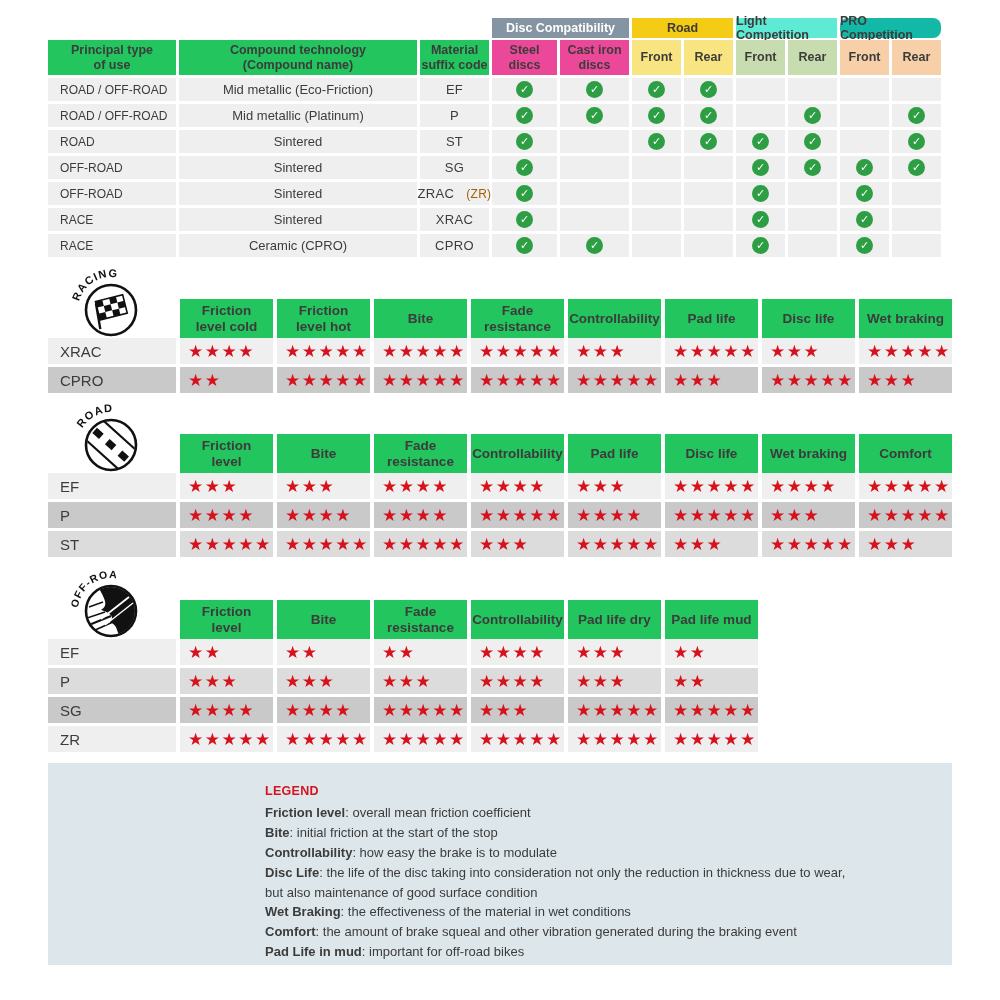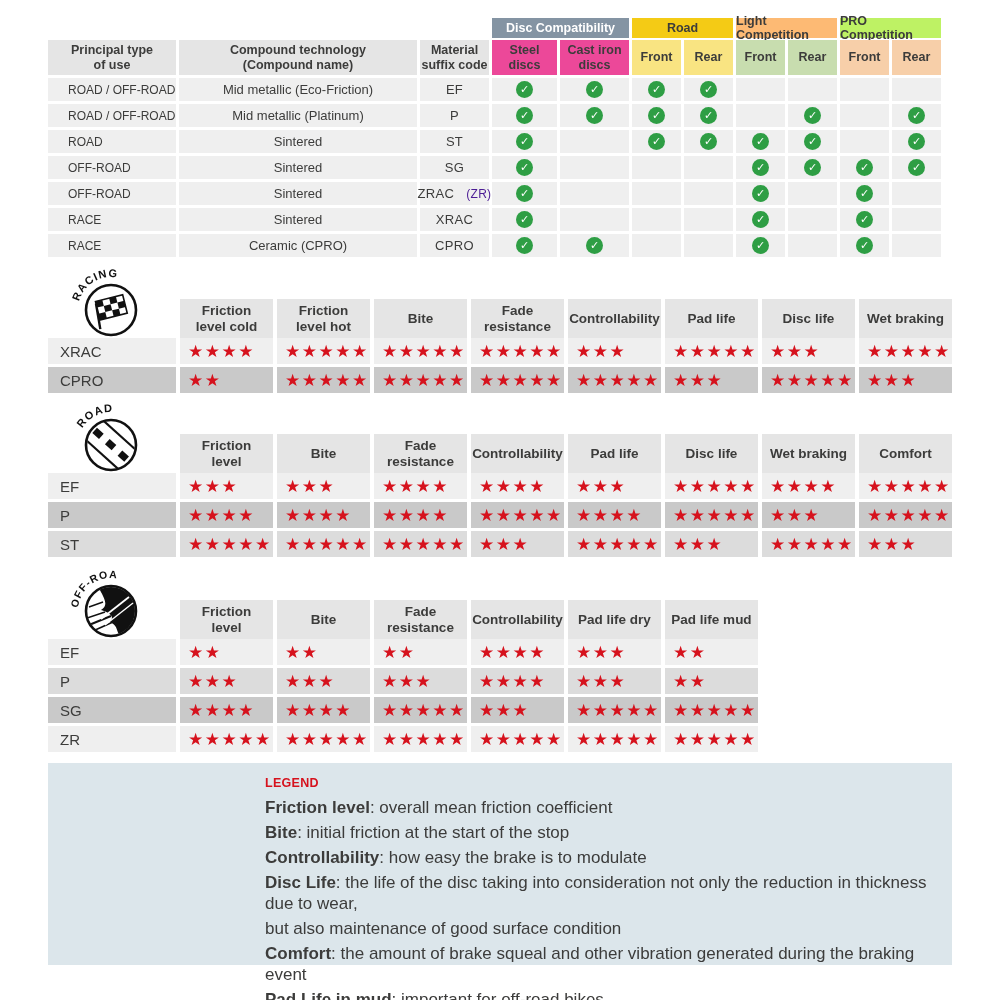--- a/index.html
+++ b/index.html
@@ -7,35 +7,35 @@
         font-family:"Liberation Sans","DejaVu Sans",sans-serif;color:#3c3c3b;overflow:hidden;}
   .content{padding:18px 48px 0 48px;}
 
   
   .cgrid{display:grid;grid-template-columns:128px 238px 69px 65px 69px 49px 49px 49px 49px 49px 49px;column-gap:3px;}
   .grow{margin-bottom:2px;}
   .ghdr{height:20px;display:flex;align-items:center;justify-content:center;
         font-size:12.5px;font-weight:bold;}
   .g-disc{grid-column:4 / span 2;background:#8494a3;color:#fff;}
   .g-road{grid-column:6 / span 2;background:#f4cb15;}
-  .g-lc{grid-column:8 / span 2;background:#fdba74;}
-  .g-pro{grid-column:10 / span 2;background:#bef264;}
+  .g-lc{grid-column:8 / span 2;background:#5eead4;}
+  .g-pro{grid-column:10 / span 2;background:#14b8a6;border-radius:8px;}
   .chrow{margin-bottom:3px;}
   .hcell{min-height:35px;display:flex;align-items:center;justify-content:center;text-align:center;
-         font-size:12.5px;font-weight:bold;line-height:1.18;white-space:pre-line;background:#e5e5e5;}
+         font-size:12.5px;font-weight:bold;line-height:1.18;white-space:pre-line;background:#22c55e;}
   .h-steel{background:#ec4899;}
   .h-road{background:#f9e482;}
   .h-lc{background:#c8ddaf;}
   .h-pro{background:#f7cfa9;}
   .crow{margin-bottom:3px;}
   .cell{height:23px;background:#efefef;display:flex;align-items:center;justify-content:center;}
-  .cell.use{justify-content:flex-start;padding-left:20px;font-size:12px;font-weight:500;}
+  .cell.use{justify-content:flex-start;padding-left:12px;font-size:12px;font-weight:500;}
   .cell.compound{font-size:13px;font-weight:500;}
   .cell.code{font-size:13px;font-weight:500;letter-spacing:.3px;}
-  .suffix{color:#4c1d95;font-weight:400;font-size:12px;margin-left:12px;}
+  .suffix{color:#a16207;font-weight:400;font-size:12px;margin-left:12px;}
   .check{width:17px;height:17px;border-radius:50%;background:#2e9e44;color:#fff;
          display:flex;align-items:center;justify-content:center;font-size:11px;font-weight:bold;line-height:1;}
 
   
   .rsec{position:relative;}
   .rsec.racing{margin-top:42px;}
   .rsec.road{margin-top:41px;}
   .rsec.offroad{margin-top:43px;}
   .sec-icon{position:absolute;left:27px;top:-31px;width:72px;height:72px;overflow:visible;}
   .rgrid8{display:grid;grid-template-columns:128px repeat(8,93px);column-gap:4px;}
@@ -46,23 +46,23 @@
   .rrow{margin-bottom:3px;}
   .lbl{height:26px;display:flex;align-items:center;padding-left:12px;font-size:15px;font-weight:500;}
   .scell{height:26px;display:flex;align-items:center;padding-left:8px;
          font-family:"DejaVu Sans",sans-serif;font-size:17px;letter-spacing:1.5px;color:#d6121d;}
   .sh-light{background:#efefef;}
   .sh-mid{background:#dcdcdc;}
   .sh-dark{background:#c9c9c9;}
 
   
   .legend{margin-top:11px;width:904px;height:202px;background:#dce6eb;box-sizing:border-box;
-          padding:13px 20px 0 217px;}
+          padding:21px 20px 0 217px;}
   .legend-title{color:#d6121d;font-weight:bold;font-size:12.5px;margin-bottom:7px;letter-spacing:.3px;}
-  .legend-line{font-size:17px;line-height:1.26;margin-bottom:3.5px;}
+  .legend-line{font-size:13px;line-height:1.26;margin-bottom:3.5px;}
   .legend-line .term{font-weight:bold;}
 
   
   .ic-stroke{fill:none;stroke:#111;stroke-width:2.6;}
   .ic-arc-text{font-size:11px;font-weight:bold;letter-spacing:1.1px;fill:#111;
                font-family:"Liberation Sans",sans-serif;}
 </style>
 </head>
 <body>
 
@@ -453,19 +453,20 @@
     </section>
 
     <section class="legend">
       <div class="legend-title">LEGEND</div>
       <div id="legend-entries">
           <div class="legend-line"><span class="term">Friction level</span><span>: overall mean friction coefficient</span></div>
           <div class="legend-line"><span class="term">Bite</span><span>: initial friction at the start of the stop</span></div>
           <div class="legend-line"><span class="term">Controllability</span><span>: how easy the brake is to modulate</span></div>
           <div class="legend-line"><span class="term">Disc Life</span><span>: the life of the disc taking into consideration not only the reduction in thickness due to wear,</span></div>
           <div class="legend-line"><span class="term"></span><span>but also maintenance of good surface condition</span></div>
+          <div class="legend-line"><span class="term">Wet Braking</span><span>: the effectiveness of the material in wet conditions</span></div>
           <div class="legend-line"><span class="term">Comfort</span><span>: the amount of brake squeal and other vibration generated during the braking event</span></div>
           <div class="legend-line"><span class="term">Pad Life in mud</span><span>: important for off-road bikes</span></div>
         </div>
     </section>
 
   </div>
 </div>
 
 </body></html>

